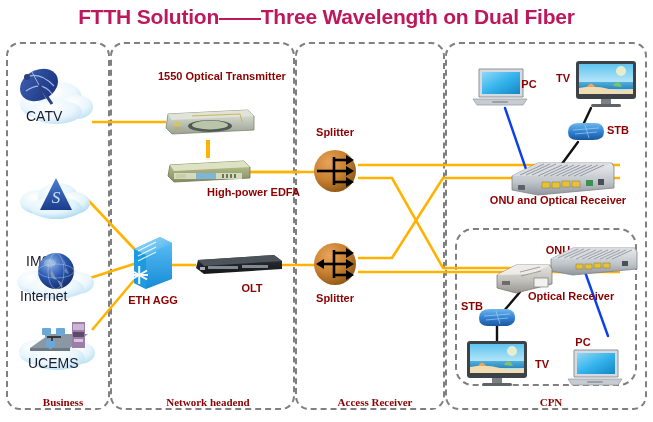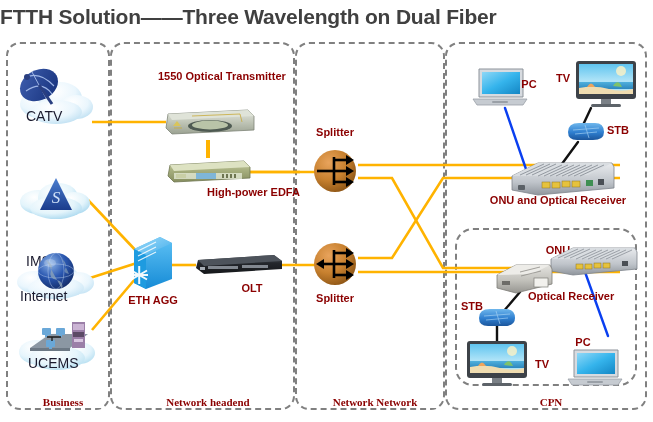--- a/index.html
+++ b/index.html
@@ -1,21 +1,21 @@
 <!DOCTYPE html>
 <html><head>
 <meta charset="utf-8">
 <style>
   html,body{margin:0;padding:0;background:#ffffff;}
   body{width:653px;height:422px;position:relative;overflow:hidden;
        font-family:"Liberation Sans",sans-serif;}
 
   
-  #title{position:absolute;left:0;top:5px;width:653px;
-         font-size:21px;font-weight:bold;color:#404040;letter-spacing:-0.2px;
+  #title{position:absolute;left:0;top:5px;width:653px;text-align:center;
+         font-size:21px;font-weight:bold;color:#be185d;letter-spacing:-0.2px;
          white-space:nowrap;}
 
   
   .frame{position:absolute;border:2px dashed #808080;border-radius:14px;
          box-sizing:border-box;background:transparent;}
   .zonelabel{position:absolute;font-size:11px;font-weight:bold;color:#8B0000;
              background:#ffffff;padding:0 5px;white-space:nowrap;text-align:center;font-family:Liberation Serif, serif;}
 
   
   svg.layer{position:absolute;left:0;top:0;width:653px;height:422px;
@@ -525,14 +525,14 @@
   <svg width="58" height="42" viewBox="0 0 58 42">
     <path d="M9,2 L53,2 L53,29 L9,29 Z" fill="#d7dbe0" stroke="#8d939a" stroke-width="1"></path>
     <rect x="12" y="5" width="38" height="21" fill="url(#scr)"></rect>
     <path d="M3,31 L57,31 L53,37 L7,37 Z" fill="#c6cbd1" stroke="#9aa0a7" stroke-width="0.8"></path>
     <rect x="22" y="33" width="16" height="2" rx="1" fill="#9aa0a7"></rect>
   </svg>
 </div>
 
 <div class="zonelabel" style="left:22px;top:396px;width:72px;">Business</div>
 <div class="zonelabel" style="left:145px;top:396px;width:116px;">Network headend</div>
-<div class="zonelabel" style="left:314px;top:396px;width:112px;">Network Network</div>
+<div class="zonelabel" style="left:314px;top:396px;width:112px;">Access Receiver</div>
 <div class="zonelabel" style="left:516px;top:396px;width:60px;">CPN</div>
 
 </body></html>

